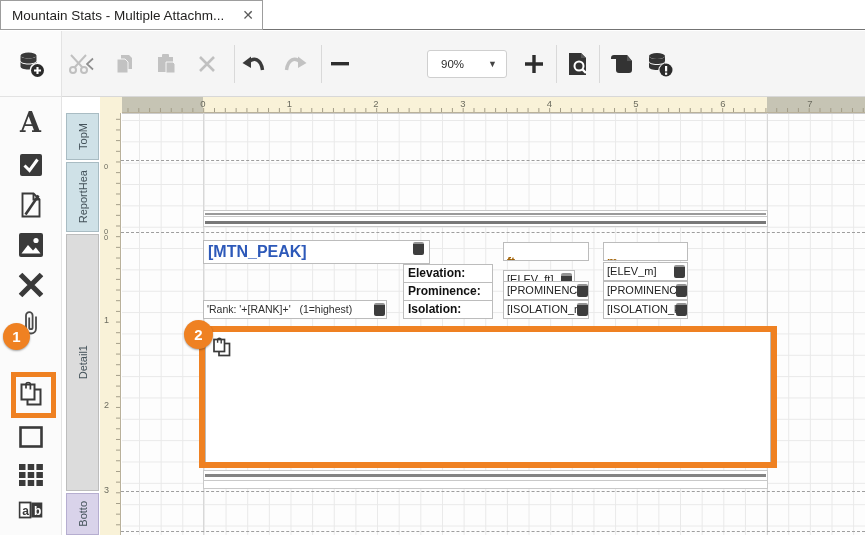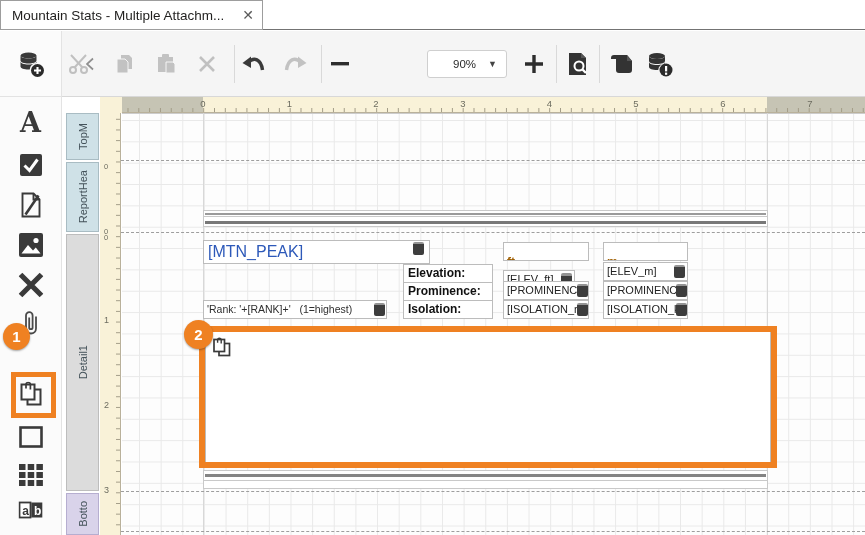--- a/index.html
+++ b/index.html
@@ -11,21 +11,21 @@
   .doc-tab { position:absolute; left:0; top:0; width:263px; height:30px; background:#fff;
              border:1px solid #9d9d9d; display:flex; align-items:center; padding:0 8px 0 11px; }
   .doc-tab .title { font-size:13.5px; color:#201f1e; white-space:nowrap; overflow:hidden; flex:1; }
   .doc-tab .close { font-size:14px; color:#5a5a5a; margin-left:4px; cursor:pointer; line-height:1; }
 
   
   .toolbar { position:absolute; left:0; top:31px; width:865px; height:66px; background:#f5f5f5; border-bottom:1px solid #d8d8d8; }
   .tbtn { position:absolute; top:50%; transform:translate(-50%,-50%); display:flex; align-items:center; justify-content:center; }
   .tsep { position:absolute; top:14px; width:1px; height:38px; background:#d9d9d9; }
   .zoombox { position:absolute; left:427px; top:19px; width:80px; height:28px; background:#fff; border:1px solid #cfcfcf;
-             border-radius:3px; display:flex; align-items:center; padding:0 9px 0 13px;text-align:center; }
+             border-radius:3px; display:flex; align-items:center; padding:0 9px 0 13px; }
   .zoombox .val { font-size:11.5px; color:#2b2b2b; flex:1; }
   .zoombox .caret { font-size:9px; color:#444; }
 
   
   .toolcol { position:absolute; left:0; top:31px; width:62px; height:504px; background:#fbfbfb; border-right:1px solid #e3e3e3; }
   .tool { position:absolute; left:50%; transform:translate(-50%,-50%); }
 
   
   .band { position:absolute; left:66px; width:33px; display:flex; align-items:center; justify-content:center; }
   .band span { writing-mode:vertical-rl; transform:rotate(180deg); font-size:11px; color:#44525a; white-space:nowrap; overflow:hidden; }
@@ -50,21 +50,21 @@
   
   .canvas { position:absolute; left:122px; top:113px; width:743px; height:422px; background:#fdfdfd;
       background-image:linear-gradient(90deg,#e9e9e9 1px, transparent 1px), linear-gradient(#e9e9e9 1px, transparent 1px);
       background-size:21.65px 21.35px; background-position:17px 6px; border-top:1px solid #cccccc; }
   .pageedge { position:absolute; top:113px; width:1px; height:422px; background:#d8d8d8; }
   .dash { position:absolute; left:121px; width:744px; height:0; border-top:1px dashed #9e9e9e; }
 
   
   .el { position:absolute; background:#fff; border:1px solid #bcbcbc; overflow:hidden; white-space:nowrap; }
   .el.title-el { color:#2d59b9; font-weight:bold; font-size:20px; padding:3px 0 0 4px; letter-spacing:.2px; }
-  .el.peak-el  { color:#2d59b9; font-weight:normal; font-size:16px; padding:2px 0 0 4px; }
+  .el.peak-el  { color:#2d59b9; font-weight:bold; font-size:16px; padding:2px 0 0 4px; }
   .el.expr-el  { font-size:10.5px; color:#2f2f2f; padding:2px 0 0 3px; }
   .el.lbl-el   { font-size:12px; font-weight:bold; color:#111; padding:1px 0 0 4px; }
   .el.hdr-el   { font-size:12px; font-weight:bold; color:#a16207; padding:12px 0 0 3px; }
   .el.hdr-el span { text-decoration:underline; }
   .el.fld-el   { font-size:11px; color:#222; padding:2px 0 0 3px; }
   .lineband { position:absolute; background:#fff; border:1px solid #c9c9c9; }
   .lineband .bar { position:absolute; left:1px; right:1px; }
   .chip { position:absolute; width:11px; height:13px; border-radius:2px;
           background:linear-gradient(180deg,#949494 0 2.5px,#3d3d3d 2.5px); }
 

